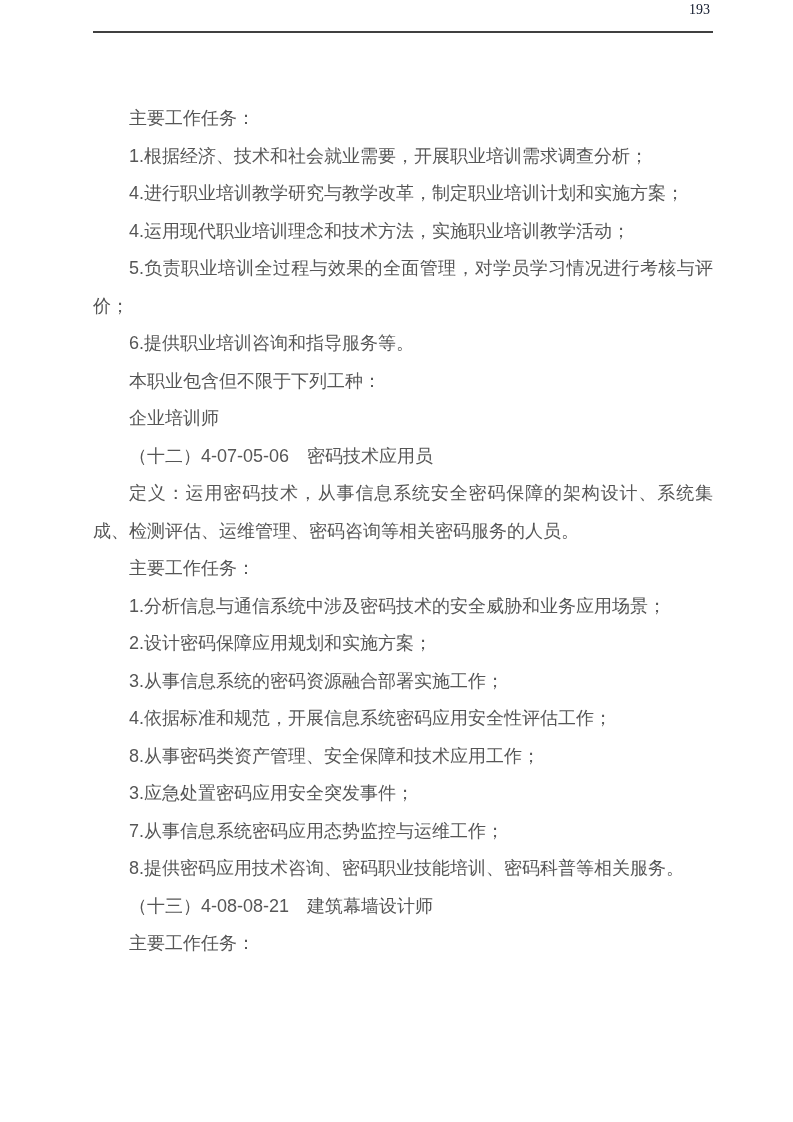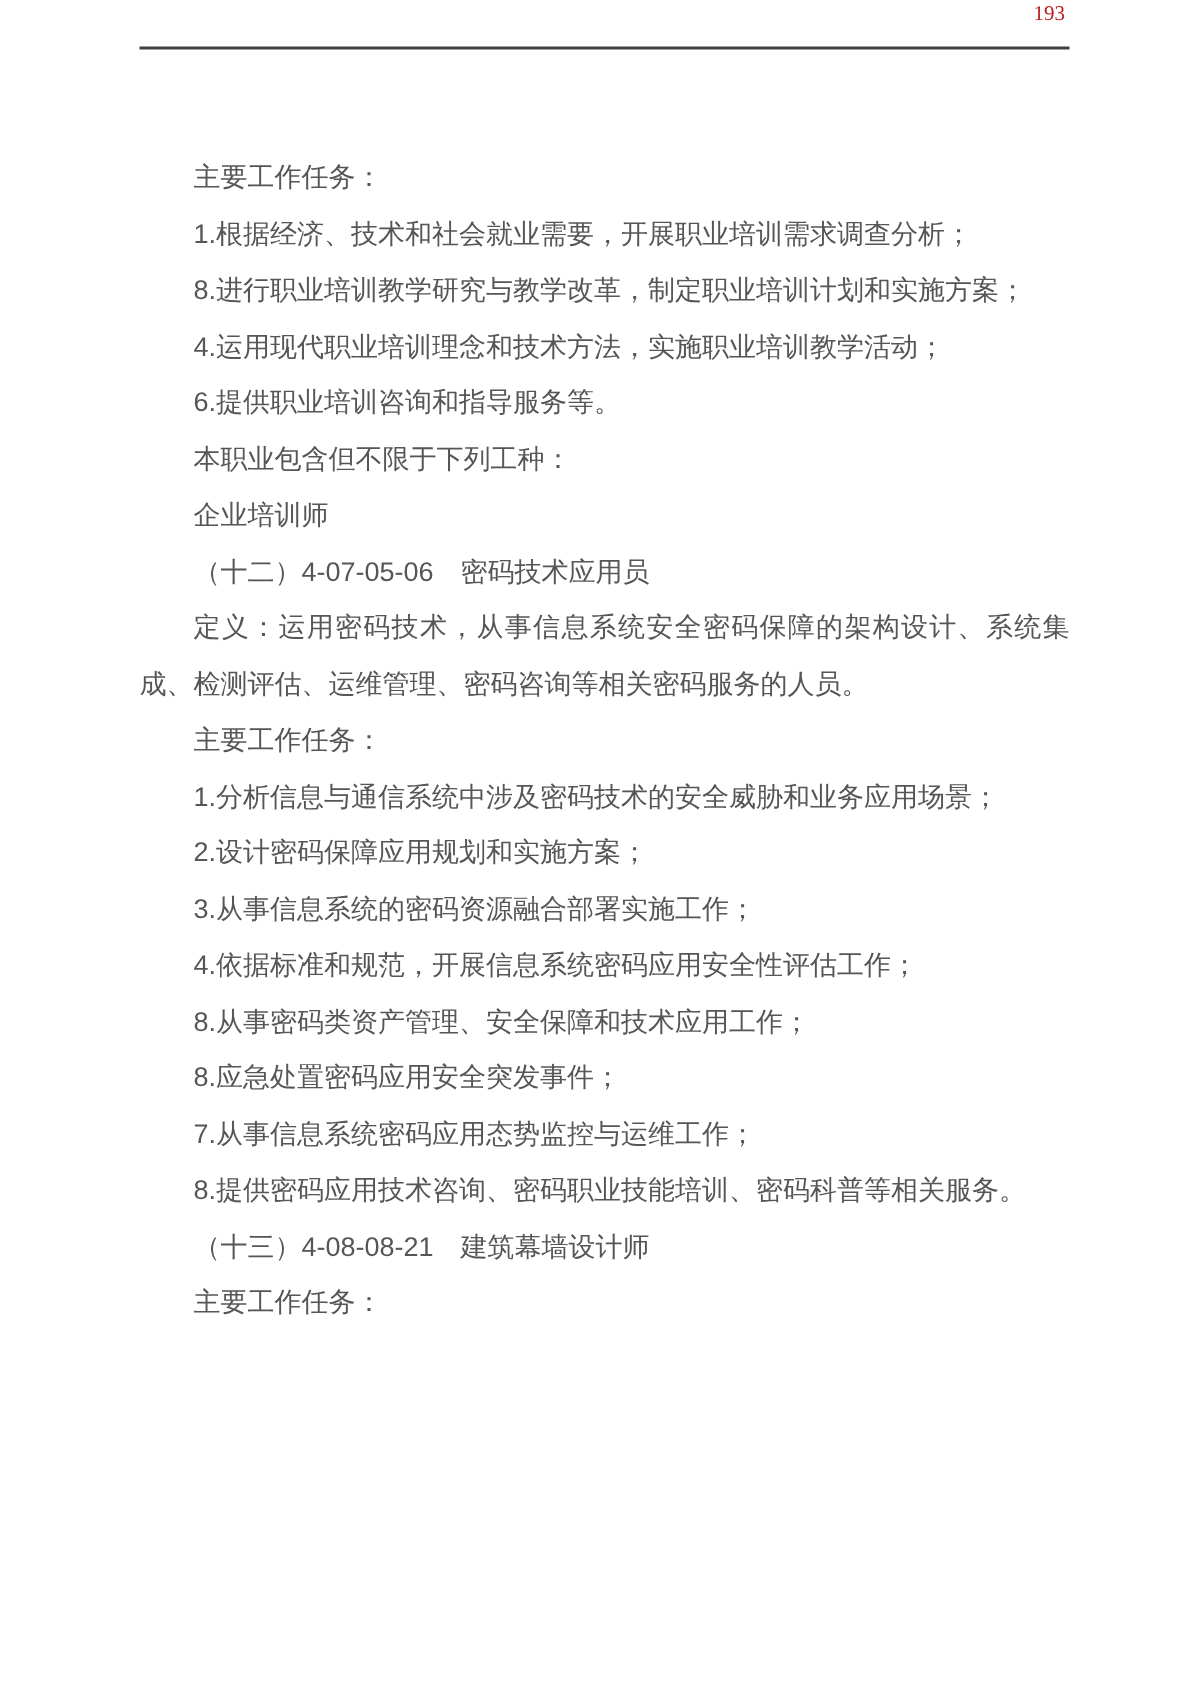--- a/index.html
+++ b/index.html
@@ -10,21 +10,21 @@
     background: #ffffff;
     overflow: hidden;
     font-family: "Liberation Sans", "DejaVu Sans", sans-serif;
   }
   .page-number {
     position: absolute;
     top: 3px;
     right: 83px;
     font-size: 14px;
     line-height: 1;
-    color: #b91c1c;
+    color: #0f172a;
     font-family: "Liberation Serif", "DejaVu Serif", serif;
   }
   .header-rule {
     position: absolute;
     left: 93px;
     top: 31px;
     width: 620px;
     height: 0;
     border-top: 2px solid #404040;
   }
@@ -52,24 +52,28 @@
   <div class="page-number">193</div>
   <div class="header-rule"></div>
   <div class="content">
       <div class="para">
         <div class="line indent">主要工作任务：</div>
       </div>
       <div class="para">
         <div class="line indent">1.根据经济、技术和社会就业需要，开展职业培训需求调查分析；</div>
       </div>
       <div class="para">
-        <div class="line indent">8.进行职业培训教学研究与教学改革，制定职业培训计划和实施方案；</div>
+        <div class="line indent">4.进行职业培训教学研究与教学改革，制定职业培训计划和实施方案；</div>
       </div>
       <div class="para">
         <div class="line indent">4.运用现代职业培训理念和技术方法，实施职业培训教学活动；</div>
+      </div>
+      <div class="para">
+        <div class="line indent fill">5.负责职业培训全过程与效果的全面管理，对学员学习情况进行考核与评</div>
+        <div class="line">价；</div>
       </div>
       <div class="para">
         <div class="line indent">6.提供职业培训咨询和指导服务等。</div>
       </div>
       <div class="para">
         <div class="line indent">本职业包含但不限于下列工种：</div>
       </div>
       <div class="para">
         <div class="line indent">企业培训师</div>
       </div>
@@ -92,21 +96,21 @@
       <div class="para">
         <div class="line indent">3.从事信息系统的密码资源融合部署实施工作；</div>
       </div>
       <div class="para">
         <div class="line indent">4.依据标准和规范，开展信息系统密码应用安全性评估工作；</div>
       </div>
       <div class="para">
         <div class="line indent">8.从事密码类资产管理、安全保障和技术应用工作；</div>
       </div>
       <div class="para">
-        <div class="line indent">8.应急处置密码应用安全突发事件；</div>
+        <div class="line indent">3.应急处置密码应用安全突发事件；</div>
       </div>
       <div class="para">
         <div class="line indent">7.从事信息系统密码应用态势监控与运维工作；</div>
       </div>
       <div class="para">
         <div class="line indent">8.提供密码应用技术咨询、密码职业技能培训、密码科普等相关服务。</div>
       </div>
       <div class="para">
         <div class="line indent">（十三）4-08-08-21　建筑幕墙设计师</div>
       </div>

